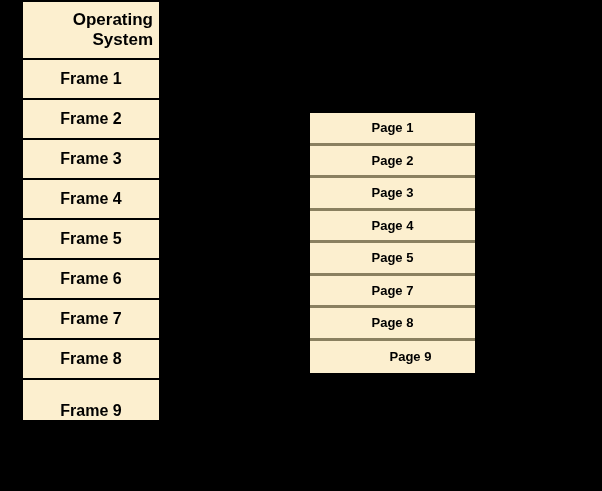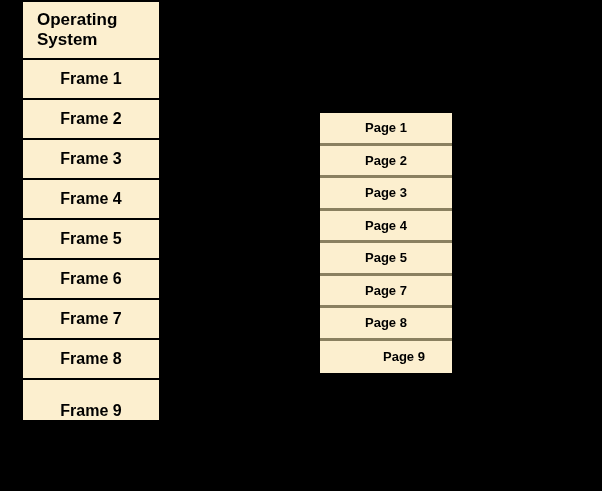--- a/index.html
+++ b/index.html
@@ -36,26 +36,26 @@
   }
 
   .os-header {
     height: 58px;
     box-sizing: border-box;
     background: #fcefcf;
     border-bottom: 2px solid #000000;
     display: flex;
     align-items: center;
     justify-content: center;
-    text-align: left;
+    text-align: right;
     color: #000000;
     font-size: 17px;
     font-weight: bold;
     line-height: 1.15;
-    padding: 0 14px;
+    padding: 0 6px;
   }
 
   .frame-cell {
     height: 40px;
     box-sizing: border-box;
     background: #fcefcf;
     border-bottom: 2px solid #000000;
     display: flex;
     align-items: center;
     justify-content: center;
@@ -64,23 +64,23 @@
     font-weight: bold;
   }
   .frame-cell:last-child {
     border-bottom: none;
     align-items: flex-end;
   }
 
   
   .page-column {
     position: absolute;
-    left: 320px;
+    left: 310px;
     top: 113px;
-    width: 132px;
+    width: 165px;
     box-sizing: border-box;
     background: #fcefcf;
   }
 
   .page-cell {
     height: 32.5px;
     box-sizing: border-box;
     background: #fcefcf;
     border-bottom: 3px solid #8a8060;
     display: flex;

